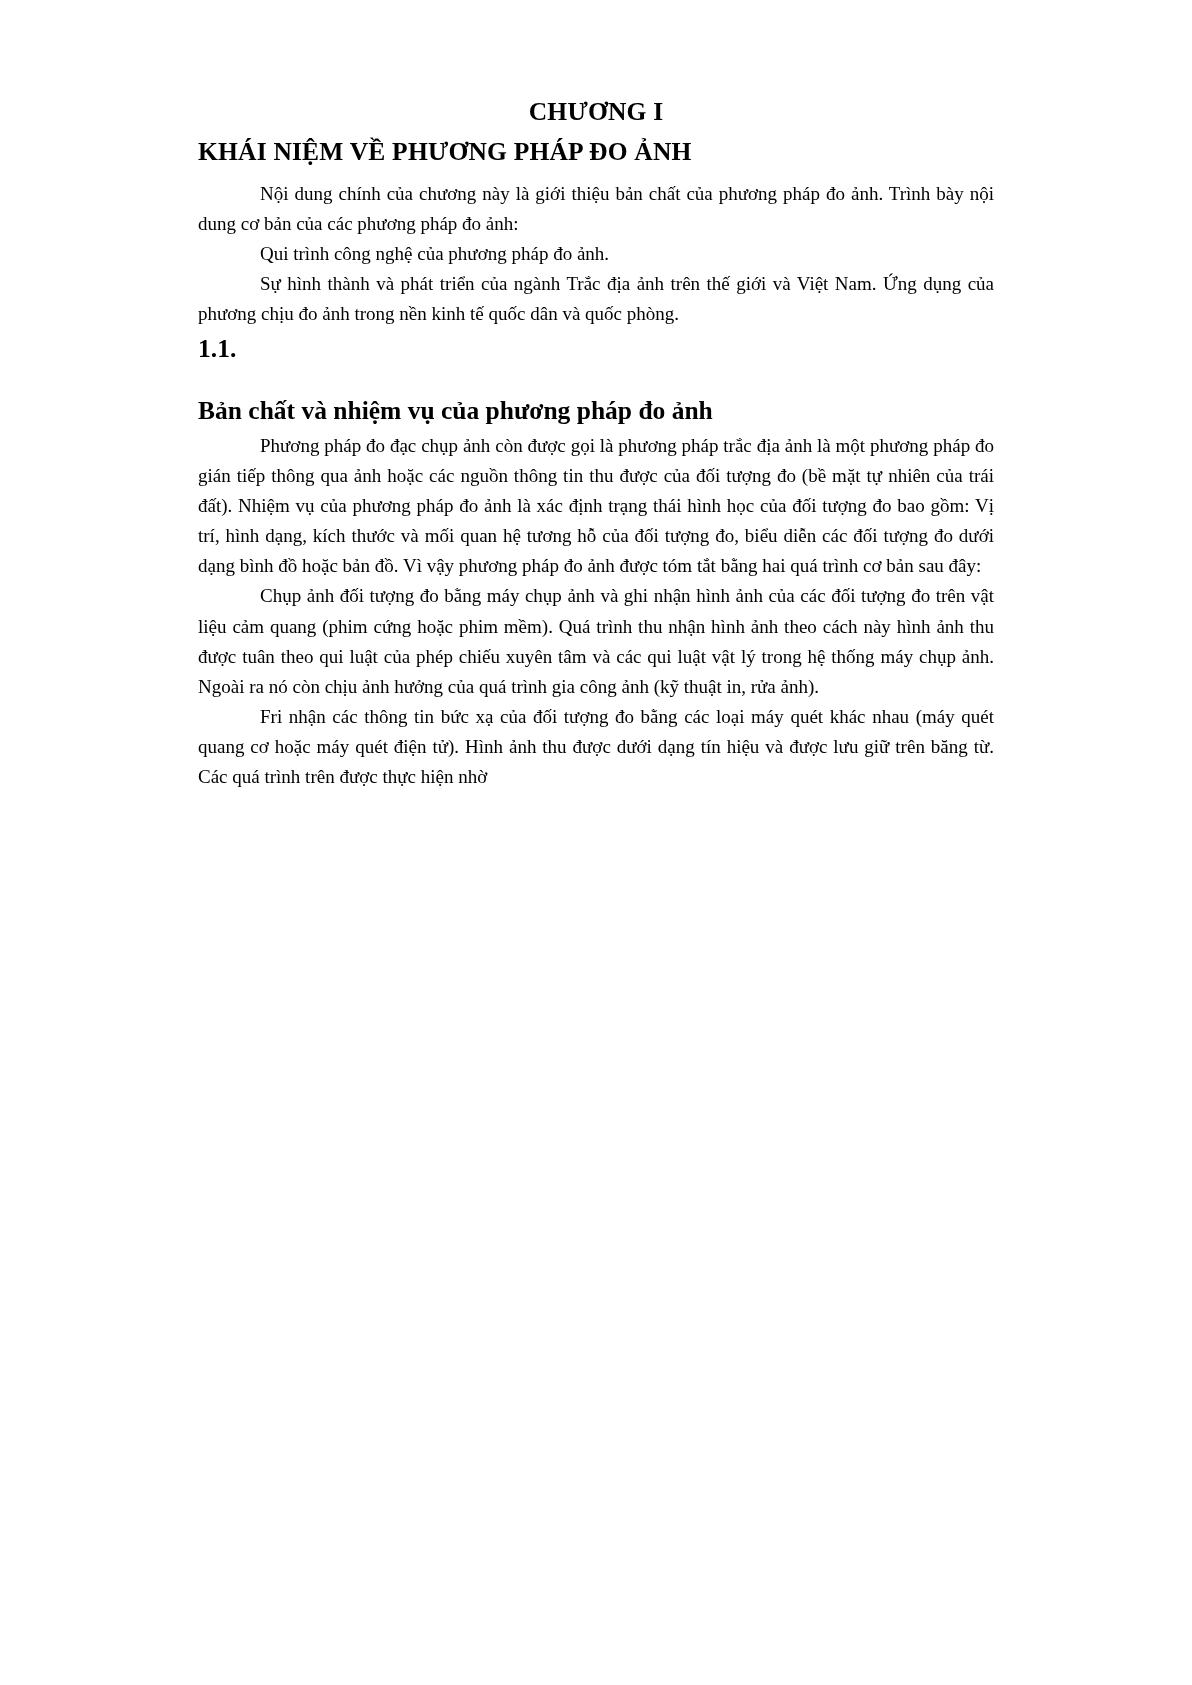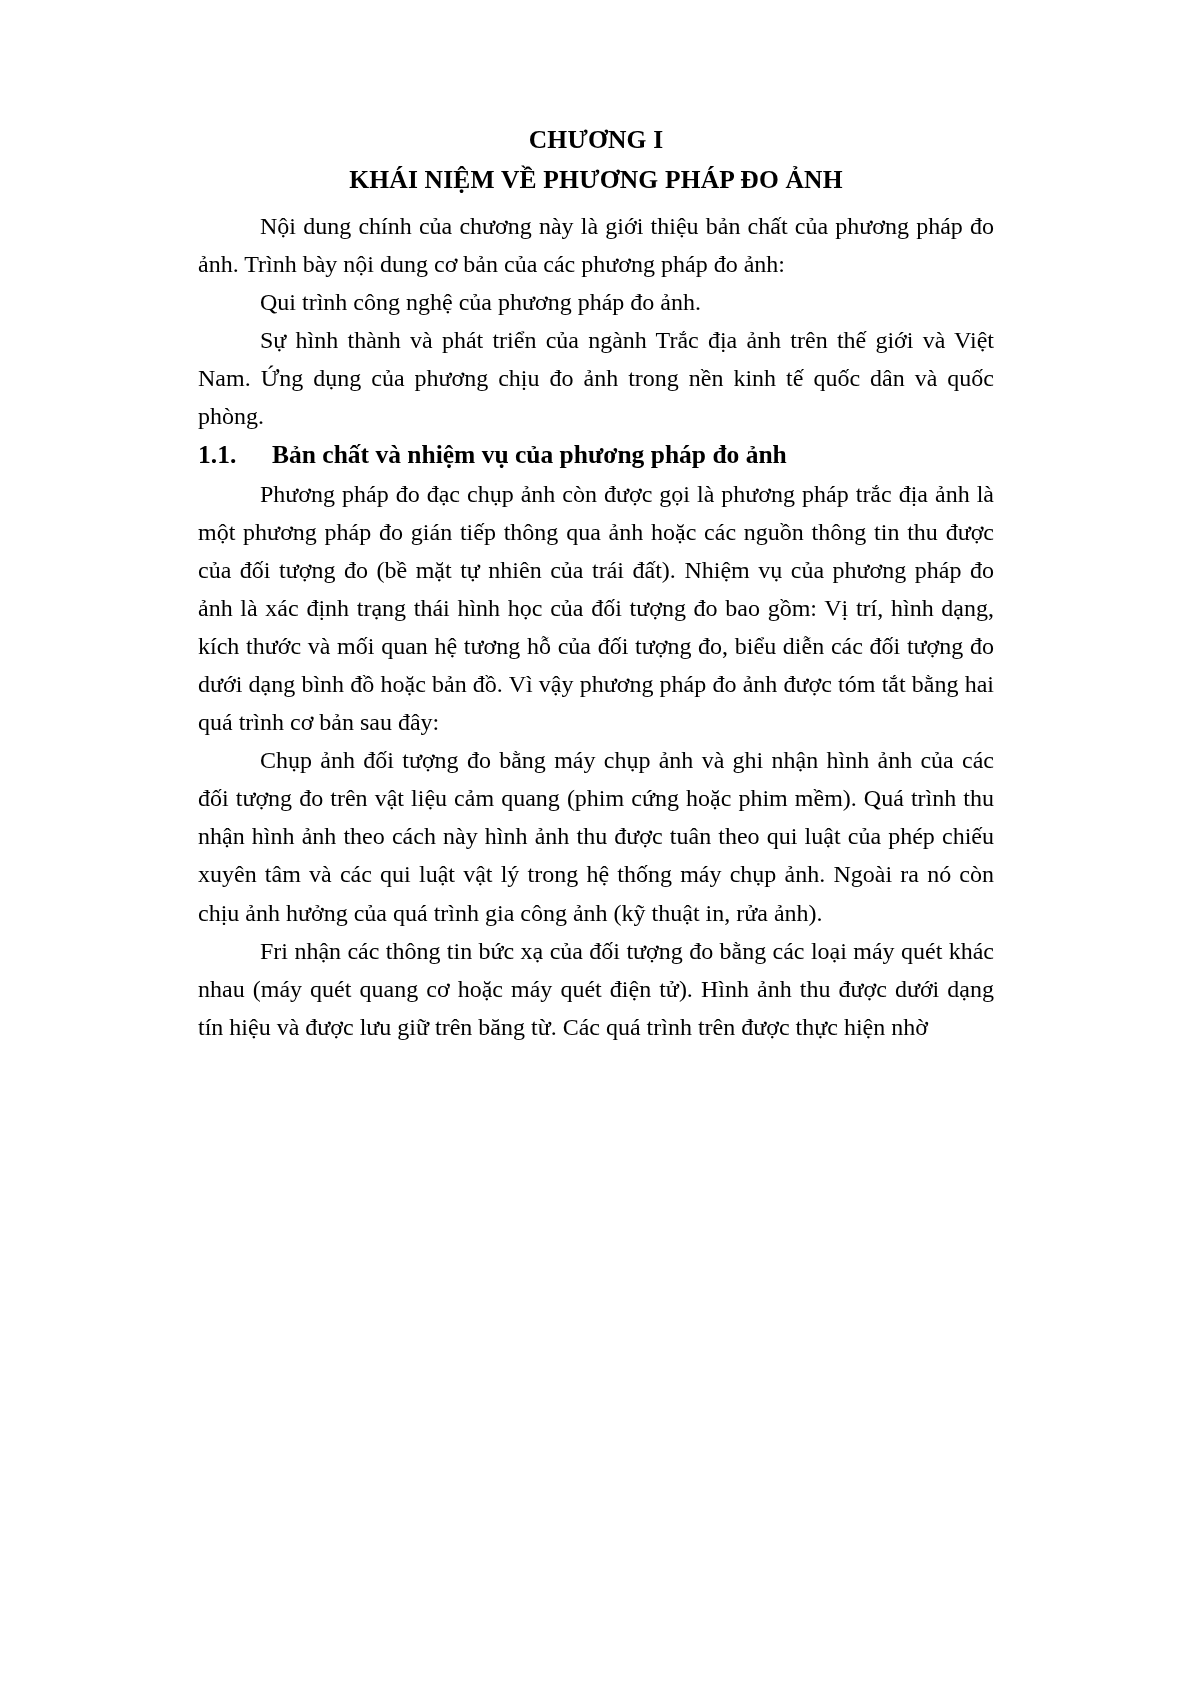--- a/index.html
+++ b/index.html
@@ -12,55 +12,56 @@
     height: 1685px;
     font-family: "Liberation Serif", serif;
     color: #000000;
     overflow: hidden;
   }
   .page {
     position: relative;
     width: 1192px;
     height: 1354px;
     box-sizing: border-box;
-    padding: 120px 198px 0 198px;
+    padding: 92px 198px 0 198px;
   }
   .doc-title {
     text-align: center;
     font-weight: bold;
     font-size: 25.5px;
     letter-spacing: 0.2px;
     line-height: 1.58;
     margin: 0;
   }
   .doc-subtitle {
-    text-align: center;
+    text-align: left;
     font-weight: bold;
     font-size: 25.5px;
     letter-spacing: 0.2px;
     line-height: 1.58;
     margin: 0 0 6px 0;
   }
   p.body-par {
-    font-size: 24px;
+    font-size: 19px;
     line-height: 1.585;
     text-align: justify;
     text-justify: inter-word;
     margin: 0;
     text-indent: 62px;
     hyphens: none;
   }
   .section-heading {
     font-size: 25.5px;
     font-weight: bold;
     line-height: 1.585;
     margin: 0;
     display: flex;
-    gap: 30px;
+    gap: 21px;
     text-indent: 0;
+    flex-direction: column;
   }
   .section-heading .num {
     min-width: 44px;
   }
   .lead-bold {
     font-weight: bold;
   }
 </style>
 </head>
 <body>

